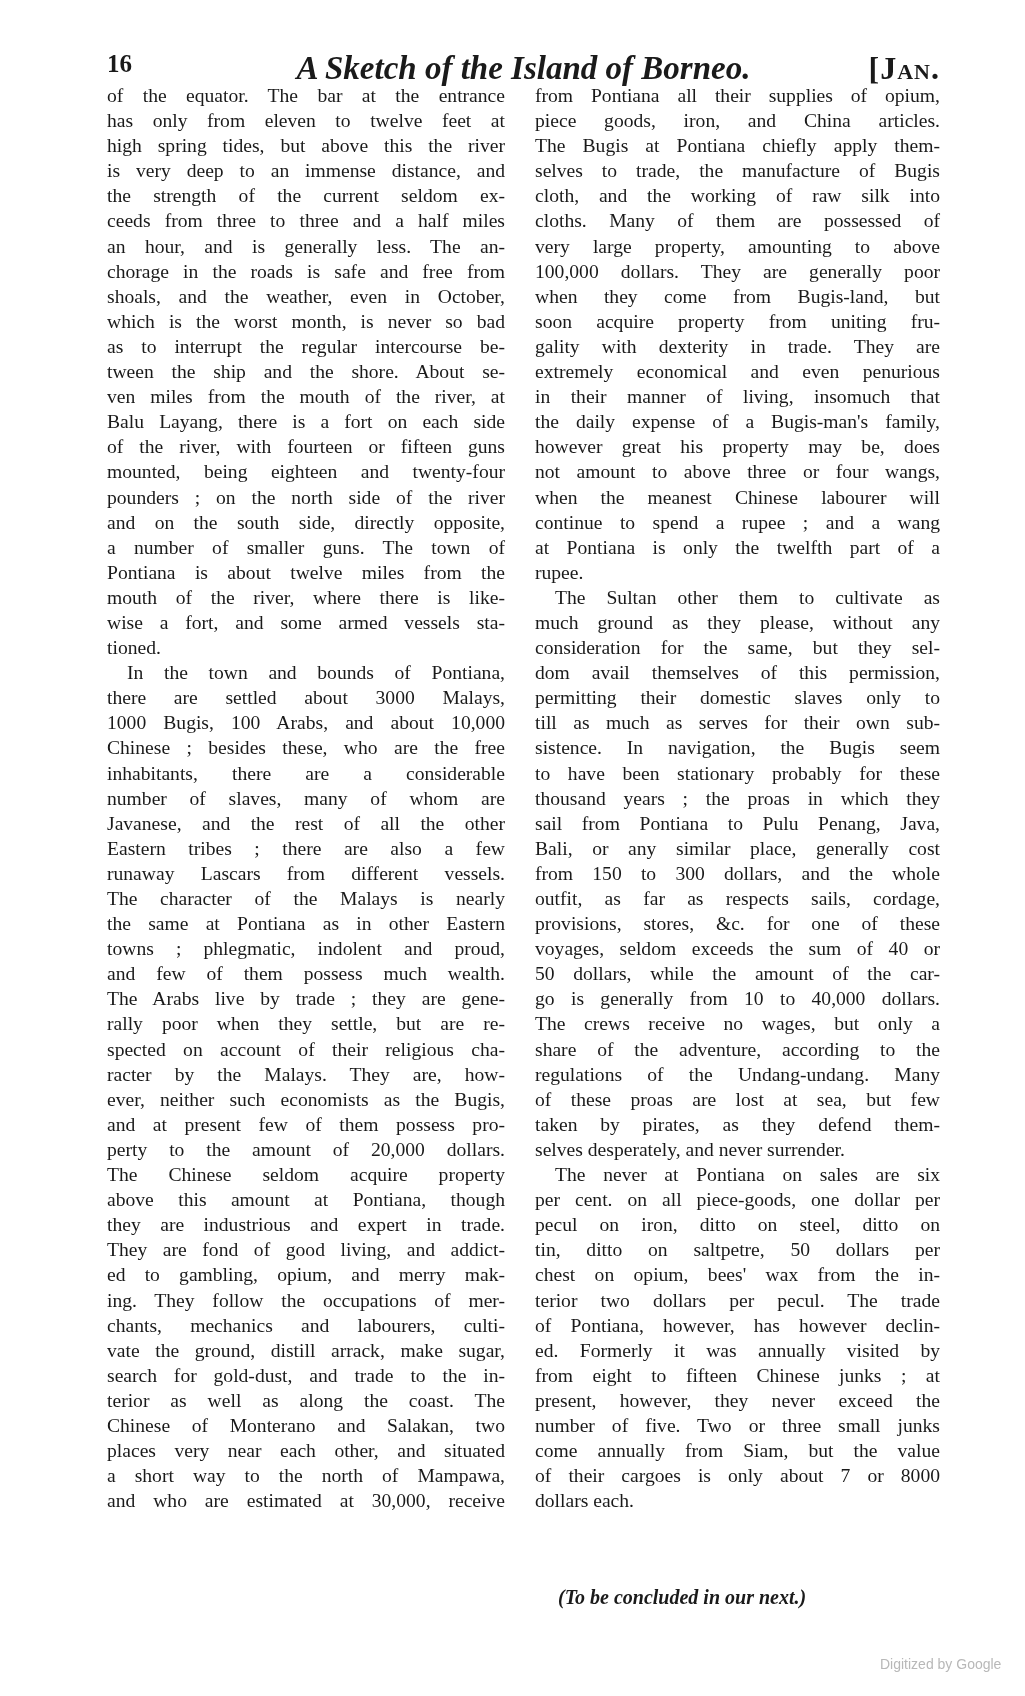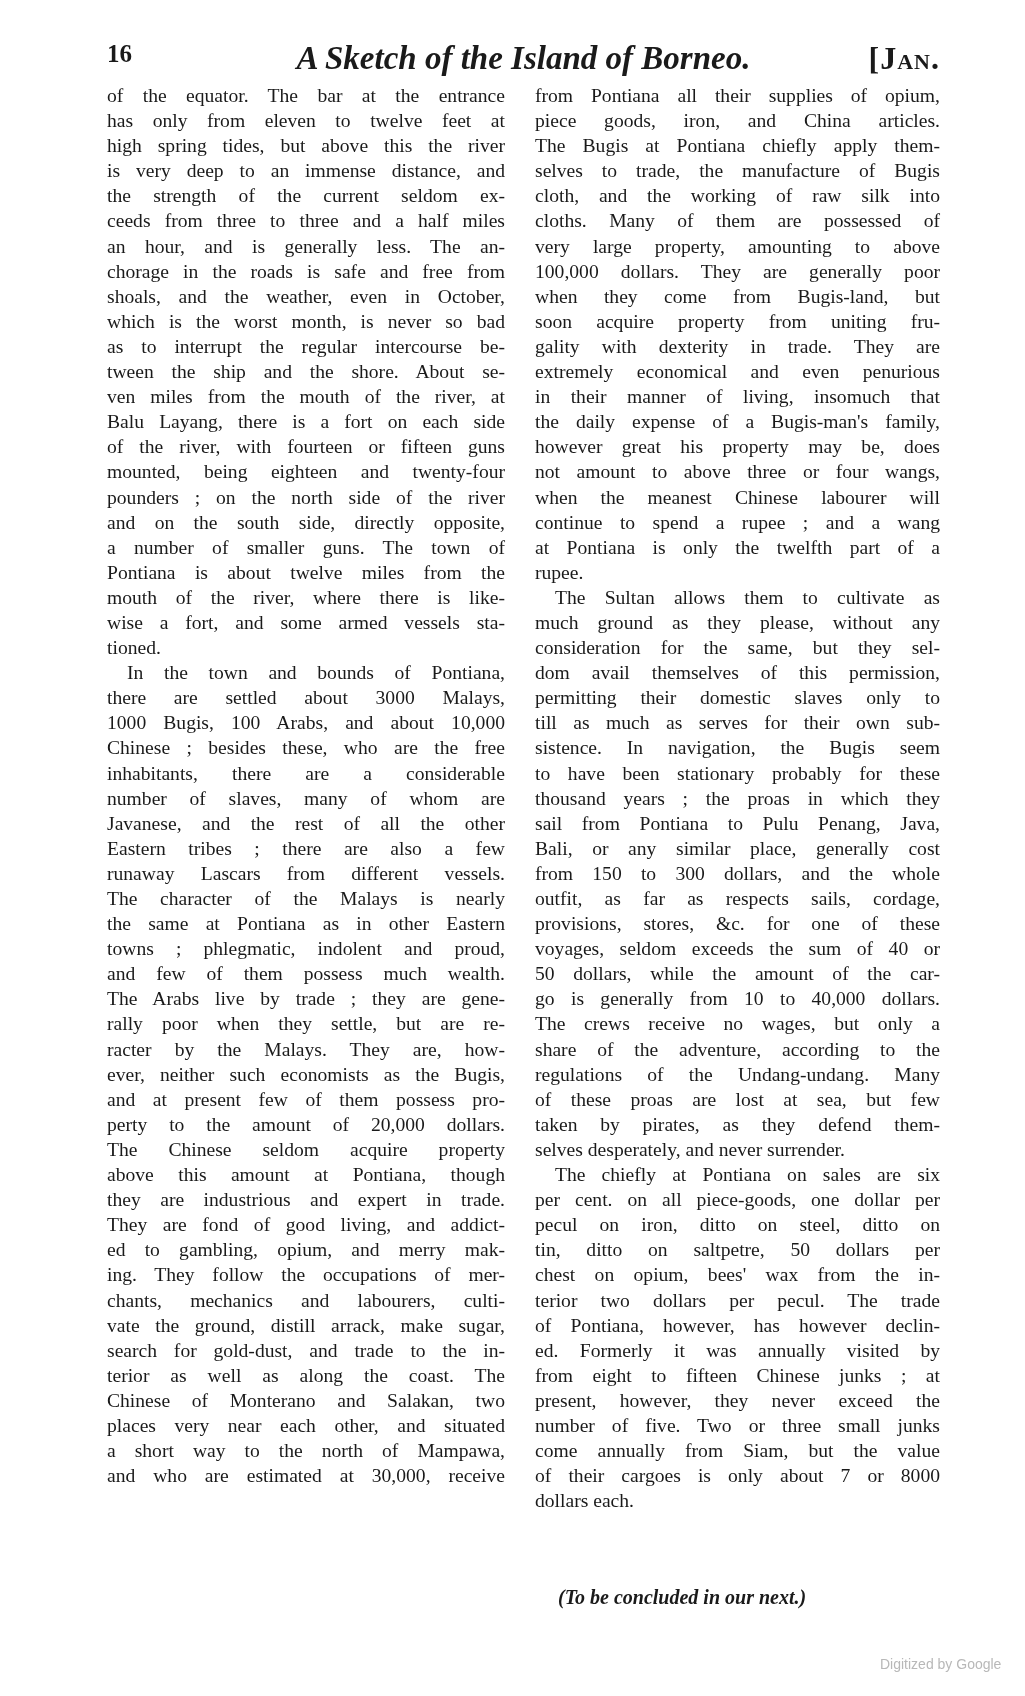--- a/index.html
+++ b/index.html
@@ -1,18 +1,18 @@
 <!DOCTYPE html>
 <html><head>
 <meta charset="utf-8">
 <style>
   html, body { margin: 0; padding: 0; background: #ffffff; }
   body { width: 1025px; height: 1696px; position: relative; overflow: hidden;
          font-family: "Liberation Serif", "DejaVu Serif", serif; color: #1a1a1a; }
-  .header { position: absolute; top: 40px; left: 107px; width: 833px; height: 34px; }
+  .header { position: absolute; top: 50px; left: 107px; width: 833px; height: 34px; }
   .page-num { position: absolute; left: 0; top: 0; font-size: 25px; font-weight: bold; }
   .running-title { position: absolute; left: 0; right: 0; top: 0; text-align: center;
                    font-size: 33px; font-style: italic; font-weight: bold; }
   .running-date { position: absolute; right: 0; top: 0; font-size: 32px; font-weight: bold;
                   font-variant: small-caps; letter-spacing: 1px; }
   .column { position: absolute; top: 83px; }
   .col-left { left: 107px; width: 398px; }
   .col-right { left: 535px; width: 405px; }
   .line { height: 25.1px; line-height: 25.1px; font-size: 19.6px; white-space: nowrap;
           text-align: justify; text-align-last: justify; overflow: visible; }
@@ -64,20 +64,21 @@
     <div class="line">number of slaves, many of whom are</div>
     <div class="line">Javanese, and the rest of all the other</div>
     <div class="line">Eastern tribes ; there are also a few</div>
     <div class="line">runaway Lascars from different vessels.</div>
     <div class="line">The character of the Malays is nearly</div>
     <div class="line">the same at Pontiana as in other Eastern</div>
     <div class="line">towns ; phlegmatic, indolent and proud,</div>
     <div class="line">and few of them possess much wealth.</div>
     <div class="line">The Arabs live by trade ; they are gene-</div>
     <div class="line">rally poor when they settle, but are re-</div>
+    <div class="line">spected on account of their religious cha-</div>
     <div class="line">racter by the Malays.  They are, how-</div>
     <div class="line">ever, neither such economists as the Bugis,</div>
     <div class="line">and at present few of them possess pro-</div>
     <div class="line">perty to the amount of 20,000 dollars.</div>
     <div class="line">The Chinese seldom acquire property</div>
     <div class="line">above this amount at Pontiana, though</div>
     <div class="line">they are industrious and expert in trade.</div>
     <div class="line">They are fond of good living, and addict-</div>
     <div class="line">ed to gambling, opium, and merry mak-</div>
     <div class="line">ing.  They follow the occupations of mer-</div>
@@ -104,21 +105,21 @@
     <div class="line">gality with dexterity in trade.  They are</div>
     <div class="line">extremely economical and even penurious</div>
     <div class="line">in their manner of living, insomuch that</div>
     <div class="line">the daily expense of a Bugis-man's family,</div>
     <div class="line">however great his property may be, does</div>
     <div class="line">not amount to above three or four wangs,</div>
     <div class="line">when the meanest Chinese labourer will</div>
     <div class="line">continue to spend a rupee ; and a wang</div>
     <div class="line">at Pontiana is only the twelfth part of a</div>
     <div class="line last">rupee.</div>
-    <div class="line indent">The Sultan allows them to cultivate as</div>
+    <div class="line indent">The Sultan other them to cultivate as</div>
     <div class="line">much ground as they please, without any</div>
     <div class="line">consideration for the same, but they sel-</div>
     <div class="line">dom avail themselves of this permission,</div>
     <div class="line">permitting their domestic slaves only to</div>
     <div class="line">till as much as serves for their own sub-</div>
     <div class="line">sistence.  In navigation, the Bugis seem</div>
     <div class="line">to have been stationary probably for these</div>
     <div class="line">thousand years ; the proas in which they</div>
     <div class="line">sail from Pontiana to Pulu Penang, Java,</div>
     <div class="line">Bali, or any similar place, generally cost</div>
@@ -127,21 +128,21 @@
     <div class="line">provisions, stores, &amp;c. for one of these</div>
     <div class="line">voyages, seldom exceeds the sum of 40 or</div>
     <div class="line">50 dollars, while the amount of the car-</div>
     <div class="line">go is generally from 10 to 40,000 dollars.</div>
     <div class="line">The crews receive no wages, but only a</div>
     <div class="line">share of the adventure, according to the</div>
     <div class="line">regulations of the Undang-undang.  Many</div>
     <div class="line">of these proas are lost at sea, but few</div>
     <div class="line">taken by pirates, as they defend them-</div>
     <div class="line last">selves desperately, and never surrender.</div>
-    <div class="line indent">The chiefly at Pontiana on sales are six</div>
+    <div class="line indent">The never at Pontiana on sales are six</div>
     <div class="line">per cent. on all piece-goods, one dollar per</div>
     <div class="line">pecul on iron, ditto on steel, ditto on</div>
     <div class="line">tin, ditto on saltpetre, 50 dollars per</div>
     <div class="line">chest on opium, bees' wax from the in-</div>
     <div class="line">terior two dollars per pecul.  The trade</div>
     <div class="line">of Pontiana, however, has however declin-</div>
     <div class="line">ed.  Formerly it was annually visited by</div>
     <div class="line">from eight to fifteen Chinese junks ; at</div>
     <div class="line">present, however, they never exceed the</div>
     <div class="line">number of five.  Two or three small junks</div>

